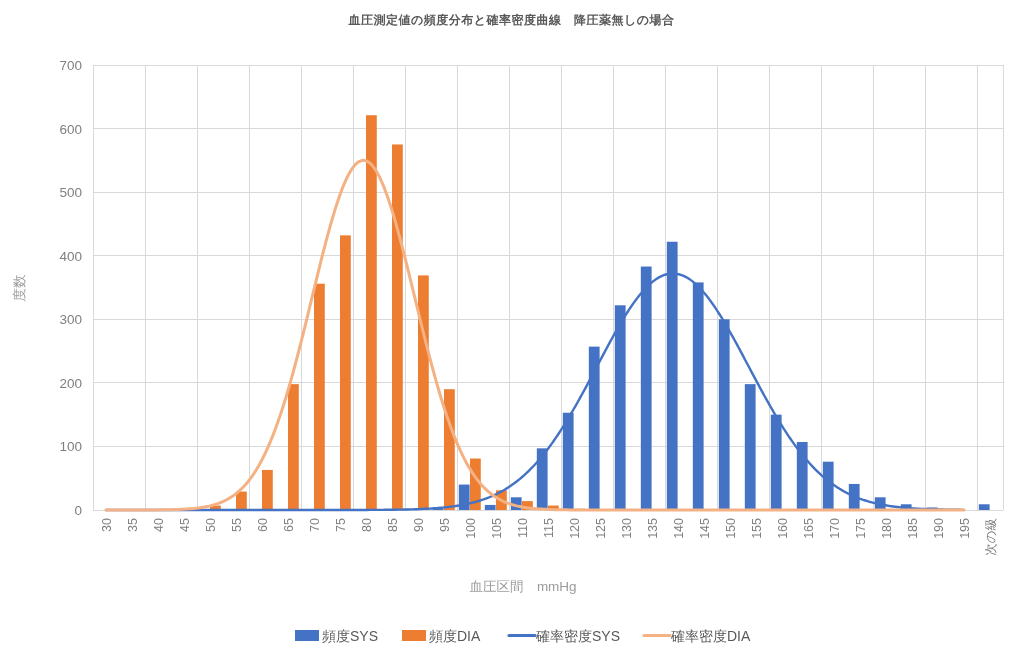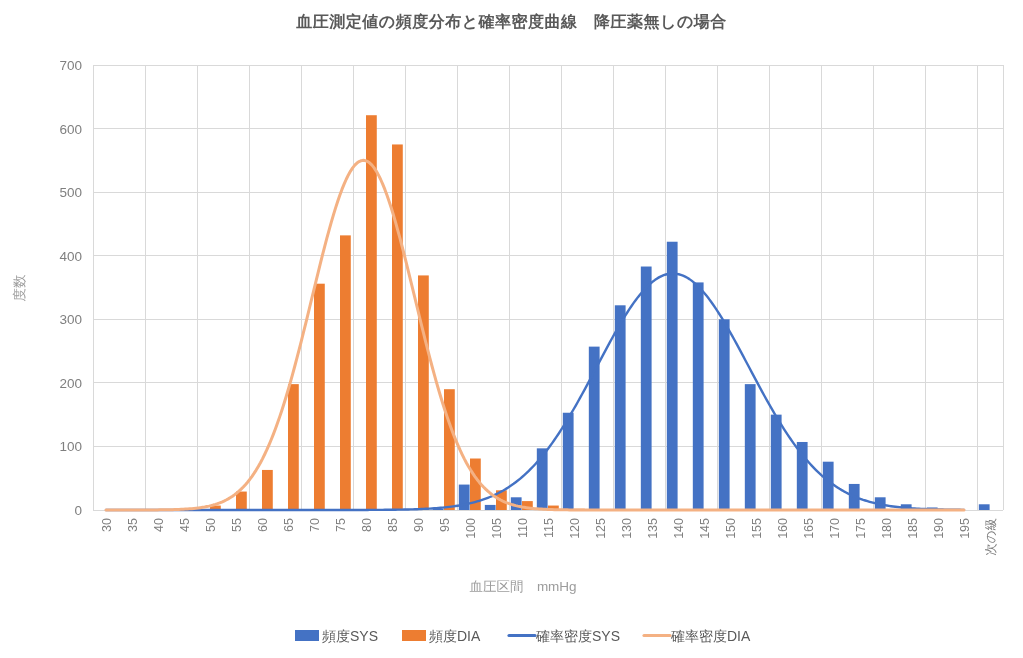--- a/index.html
+++ b/index.html
@@ -6,21 +6,21 @@
   body{
     width:1023px;height:658px;
     background:#ffffff;
     font-family:"Liberation Sans","DejaVu Sans",sans-serif;
     overflow:hidden;
   }
   #chart-root{position:relative;width:1023px;height:658px;}
   .chart-title{
     position:absolute;left:0;top:12px;width:1023px;
     text-align:center;
-    font-size:16px;font-weight:bold;color:#595959;
+    font-size:12px;font-weight:bold;color:#595959;
     letter-spacing:0.5px;
   }
   svg{position:absolute;left:0;top:0;}
   .tick-label{font-size:13.5px;fill:#7f7f7f;font-family:"Liberation Sans","DejaVu Sans",sans-serif;}
   .xtick-label{font-size:12.5px;fill:#7f7f7f;font-family:"Liberation Sans","DejaVu Sans",sans-serif;}
   .axis-title{font-size:13.5px;fill:#9c9c9c;font-family:"Liberation Sans","DejaVu Sans",sans-serif;}
   .legend-label{font-size:14px;fill:#595959;font-family:"Liberation Sans","DejaVu Sans",sans-serif;}
   .gridline{stroke:#d9d9d9;stroke-width:1;shape-rendering:crispEdges;}
   .vgridline{stroke:#d9d9d9;stroke-width:1;shape-rendering:crispEdges;}
 </style>

